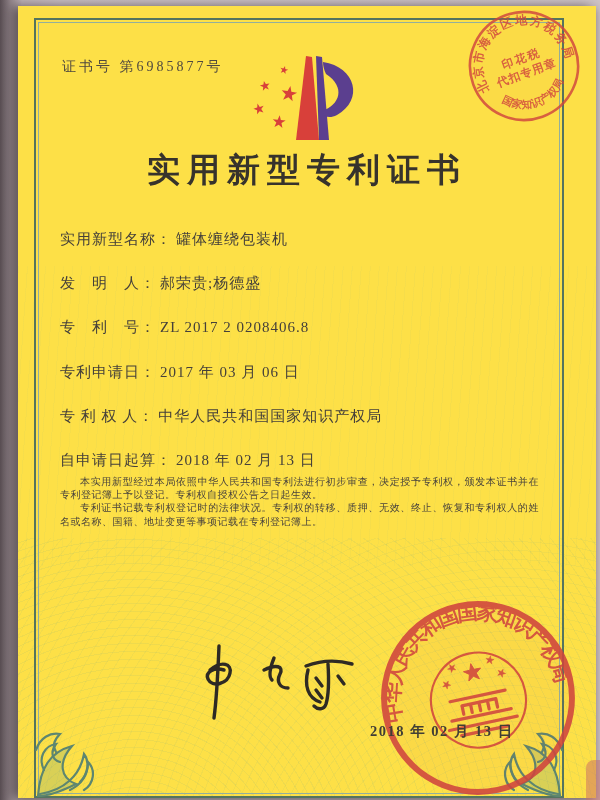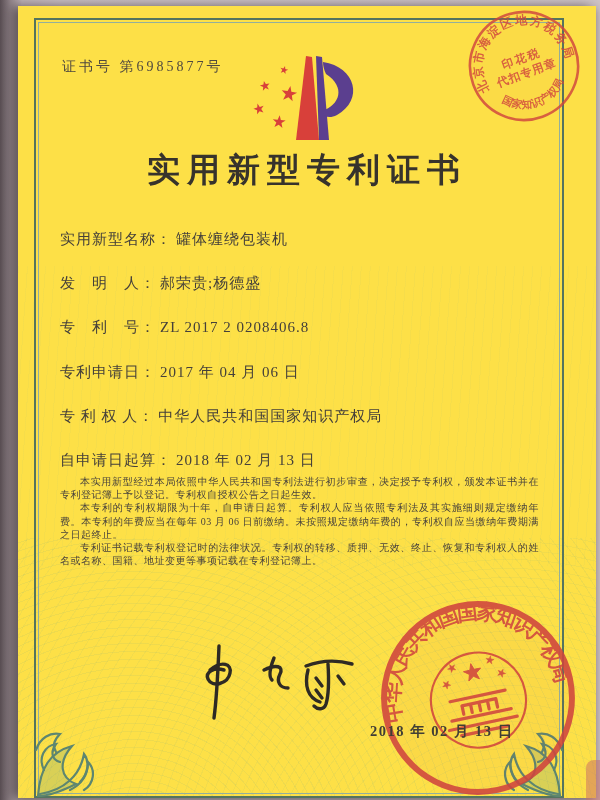--- a/index.html
+++ b/index.html
@@ -114,28 +114,27 @@
       <path d="M81,8 C114,13 122,46 95,61 C87,65 82,63 80,57 C98,51 104,33 84,20 C82,16 81,12 81,8 Z"></path>
     </g>
   </svg>
 
   <div class="title">实用新型专利证书</div>
 
   <div class="fields">
     <div class="field" style="top:224px"><span class="lab">实用新型名称：</span><span class="val">罐体缠绕包装机</span></div>
     <div class="field" style="top:268px"><span class="lab">发　明　人：</span><span class="val">郝荣贵;杨德盛</span></div>
     <div class="field" style="top:312px"><span class="lab">专　利　号：</span><span class="val">ZL 2017 2 0208406.8</span></div>
-    <div class="field" style="top:357px"><span class="lab">专利申请日：</span><span class="val">2017 年 04 月 06 日</span></div>
+    <div class="field" style="top:357px"><span class="lab">专利申请日：</span><span class="val">2017 年 03 月 06 日</span></div>
     <div class="field" style="top:401px"><span class="lab">专 利 权 人：</span><span class="val">中华人民共和国国家知识产权局</span></div>
     <div class="field" style="top:445px"><span class="lab">自申请日起算：</span><span class="val">2018 年 02 月 13 日</span></div>
   </div>
 
   <div class="paras">
     <p>本实用新型经过本局依照中华人民共和国专利法进行初步审查，决定授予专利权，颁发本证书并在专利登记簿上予以登记。专利权自授权公告之日起生效。</p>
-    <p>本专利的专利权期限为十年，自申请日起算。专利权人应当依照专利法及其实施细则规定缴纳年费。本专利的年费应当在每年 03 月 06 日前缴纳。未按照规定缴纳年费的，专利权自应当缴纳年费期满之日起终止。</p>
     <p>专利证书记载专利权登记时的法律状况。专利权的转移、质押、无效、终止、恢复和专利权人的姓名或名称、国籍、地址变更等事项记载在专利登记簿上。</p>
   </div>
 
 
   <svg class="signature" viewBox="0 0 180 86">
     <g stroke="#2e2a24" fill="none" stroke-width="3.4" stroke-linecap="round" stroke-linejoin="round">
       <path d="M22,30 C34,20 44,24 42,33 C40,44 24,48 20,39 C17,32 26,27 36,30"></path>
       <path d="M31,6 C30,30 29,56 26,78"></path>
       <path d="M86,18 C82,28 80,36 84,40"></path>
       <path d="M76,30 C88,24 96,26 92,34 C88,42 92,48 100,48"></path>

